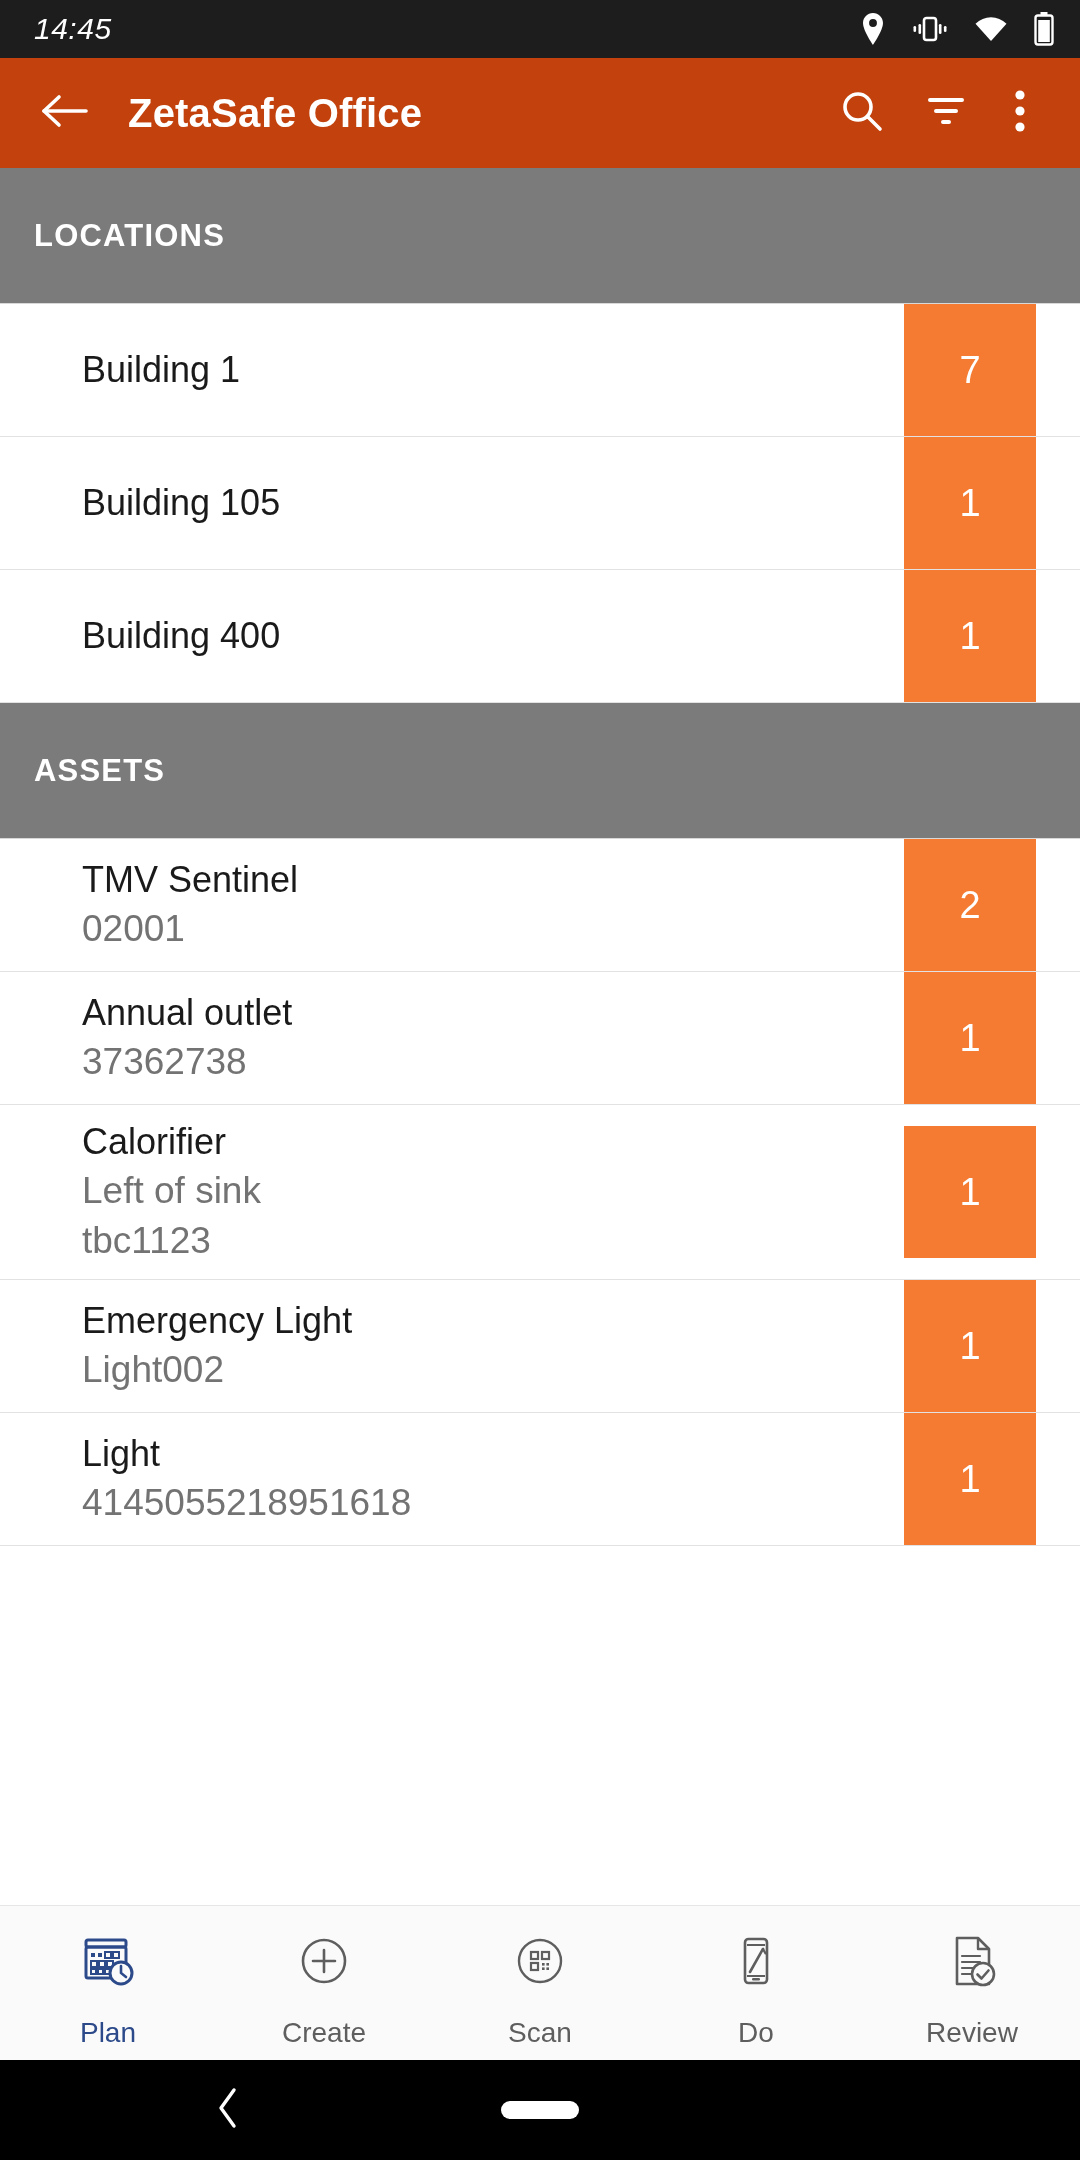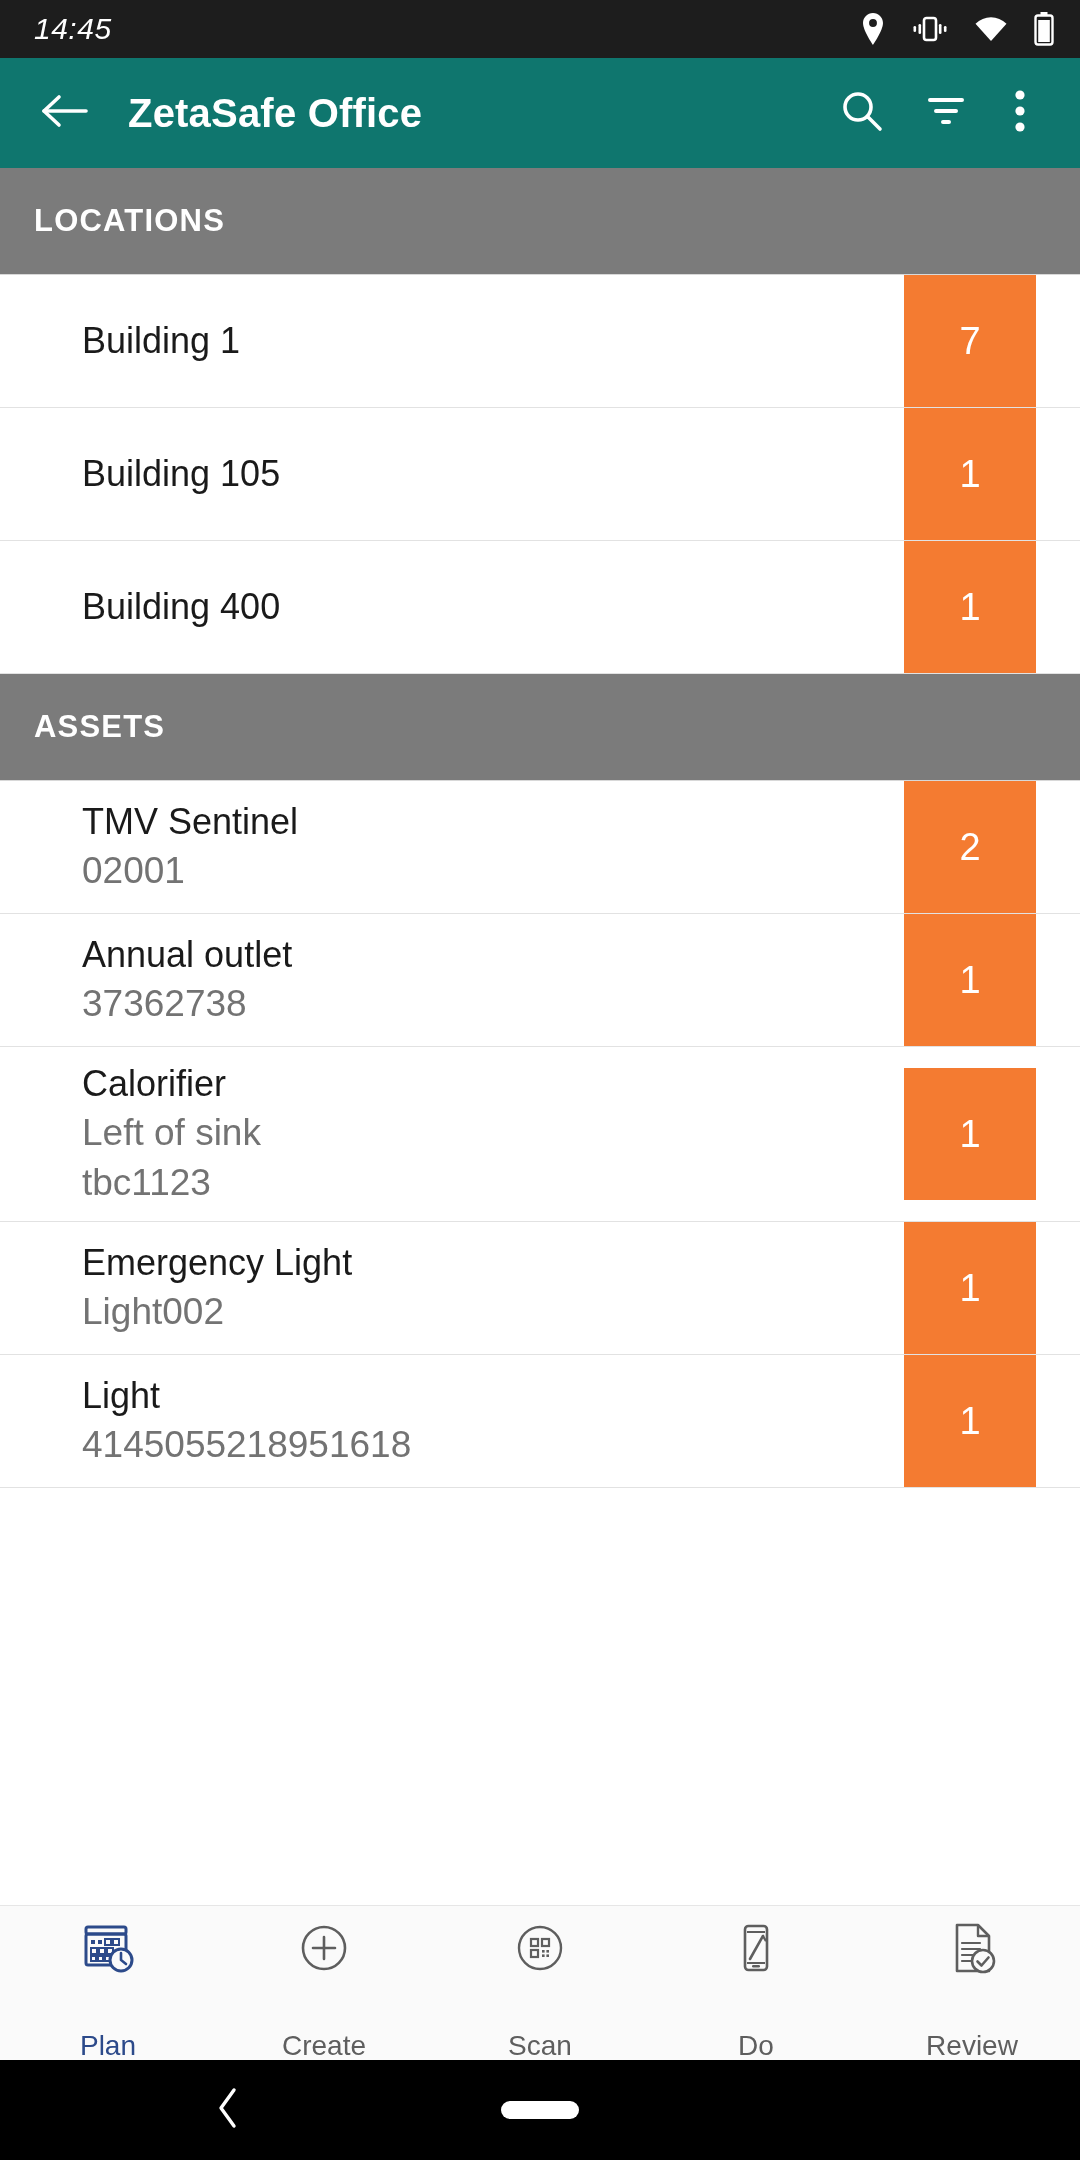--- a/index.html
+++ b/index.html
@@ -16,35 +16,35 @@
     height:58px; background:#1d1d1d; color:#fff;
     display:flex; align-items:center; justify-content:space-between;
     padding:0 26px 0 34px; flex:0 0 58px;font-style:italic;
   }
   .status-time { font-size:30px; font-weight:400; letter-spacing:.5px; }
   .status-icons { display:flex; align-items:center; gap:26px; }
   .status-icons svg { display:block; }
 
   
   .appbar {
-    flex:0 0 110px; background:#0f766e; display:flex; align-items:center;
+    flex:0 0 110px; background:#c2410c; display:flex; align-items:center;
     padding:0 28px 0 34px; gap:0;
   }
   .appbar-back { width:62px; height:62px; display:flex; align-items:center; justify-content:center; flex:0 0 auto; }
   .appbar-title {
     color:#fff; font-size:40px; font-weight:700; letter-spacing:.2px;
     margin-left:32px; flex:1 1 auto; white-space:nowrap; overflow:hidden;
   }
   .appbar-action { width:84px; height:84px; display:flex; align-items:center; justify-content:center; flex:0 0 auto; }
   .appbar-action.narrow { width:64px; }
 
   
   .listarea { flex:1 1 auto; overflow:hidden; background:#fff; position:relative; }
   .section-header {
-    background:#7b7b7b; height:107px; display:flex; align-items:center;
+    background:#7b7b7b; height:136px; display:flex; align-items:center;
     padding-left:34px; border-bottom:1px solid #d8d8d8;
   }
   .section-header span { color:#fff; font-size:31px; font-weight:700; letter-spacing:1.2px; }
 
   .row {
     min-height:130px; display:flex; align-items:center; justify-content:space-between;
     border-bottom:1px solid #e2e2e2; background:#fff; padding:0 44px 0 34px; position:relative;
   }
   .row-texts { display:flex; flex-direction:column; justify-content:center; gap:2px; padding:14px 0;margin-left:48px; }
   .row-title { font-size:36px; color:#1a1a1a; line-height:1.28; }
@@ -56,21 +56,21 @@
     font-size:38px; flex:0 0 132px;
   }
 
   
   .bottomnav {
     flex:0 0 155px; background:#fafafa; border-top:1px solid #e6e6e6;
     display:flex; align-items:stretch;
   }
   .navitem {
     flex:1 1 20%; display:flex; flex-direction:column; align-items:center;
-    justify-content:space-between; gap:24px; padding-top:8px;
+    justify-content:center; gap:24px; padding-top:8px;
   }
   .navitem .navicon { height:68px; display:flex; align-items:center; justify-content:center; }
   .navitem .navlabel { font-size:28px; color:#5e5e5e; line-height:1; }
   .navitem.active .navlabel { color:#2c4a8a; }
 
   
   .sysnav {
     flex:0 0 100px; background:#000; display:flex; align-items:center;
     justify-content:center; position:relative;
   }

